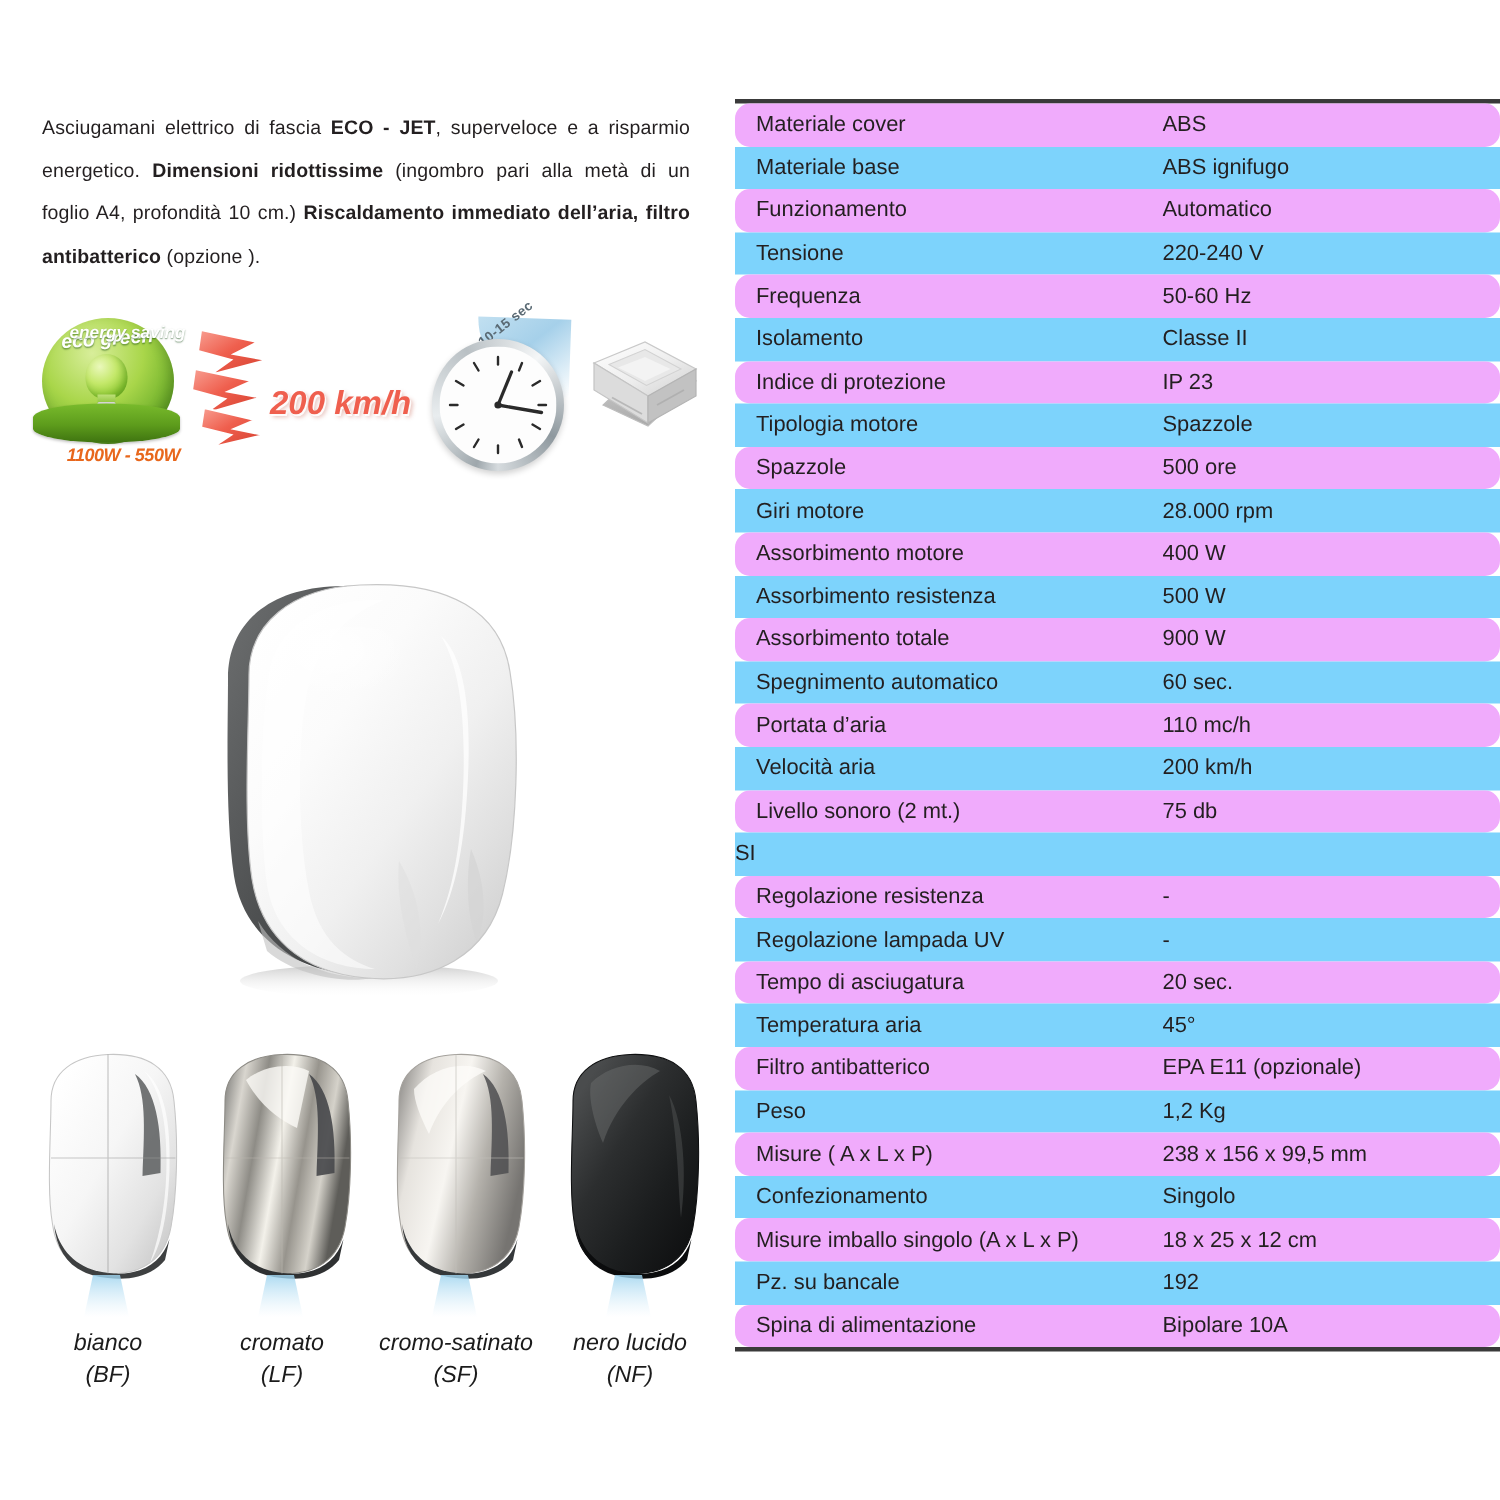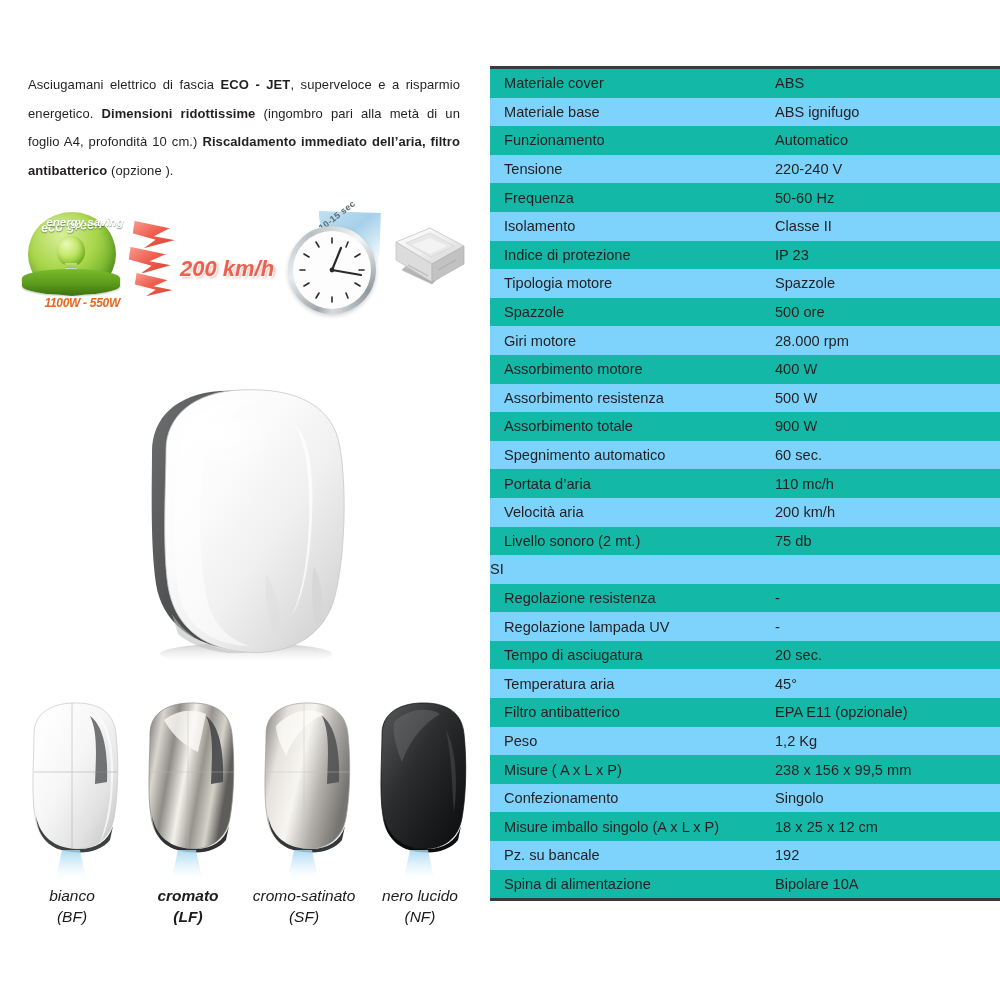--- a/index.html
+++ b/index.html
@@ -246,21 +246,21 @@
     border-top: 3px solid #3a3a3a;
     border-bottom: 3px solid #3a3a3a;
   }
   .spec-row {
     display: flex;
     height: 28.6px;
     align-items: center;
     font-size: 14.6px;
     color: #231f20;
   }
-  .spec-row.shaded { background: #14b8a6; }
+  .spec-row.shaded { background: #f0abfc; border-radius: 10px; }
   .spec-row.plain  { background: #7dd3fc; }
   .spec-label {
     width: 285px;
     padding-left: 14px;
     box-sizing: border-box;
     white-space: nowrap;
     overflow: hidden;
   }
   .spec-value {
     flex: 1;
@@ -440,21 +440,21 @@
           <line x1="14" y1="72" x2="97" y2="72"></line>
       </g>
       <path d="M42 150 L60 150 L66 178 L36 178 Z" fill="url(#jetG)"></path>
     </svg>
     <div class="variant-label">
       <span>bianco</span><br>
       <span>(BF)</span>
     </div>
   </div>
 
-  <div class="variant" style="left:116px;font-weight:bold;">
+  <div class="variant" style="left:116px;">
     <svg class="unit" viewBox="0 0 104 180" width="104" height="180">
       <defs>
         <linearGradient id="vChrome" x1="0" y1="0" x2="1" y2="0.3">
           <stop offset="0%" stop-color="#6a6a68"></stop>
           <stop offset="18%" stop-color="#d9d6cf"></stop>
           <stop offset="34%" stop-color="#8e8c86"></stop>
           <stop offset="52%" stop-color="#f3f1ea"></stop>
           <stop offset="70%" stop-color="#97948d"></stop>
           <stop offset="86%" stop-color="#d5d2ca"></stop>
           <stop offset="100%" stop-color="#5e5d59"></stop>

